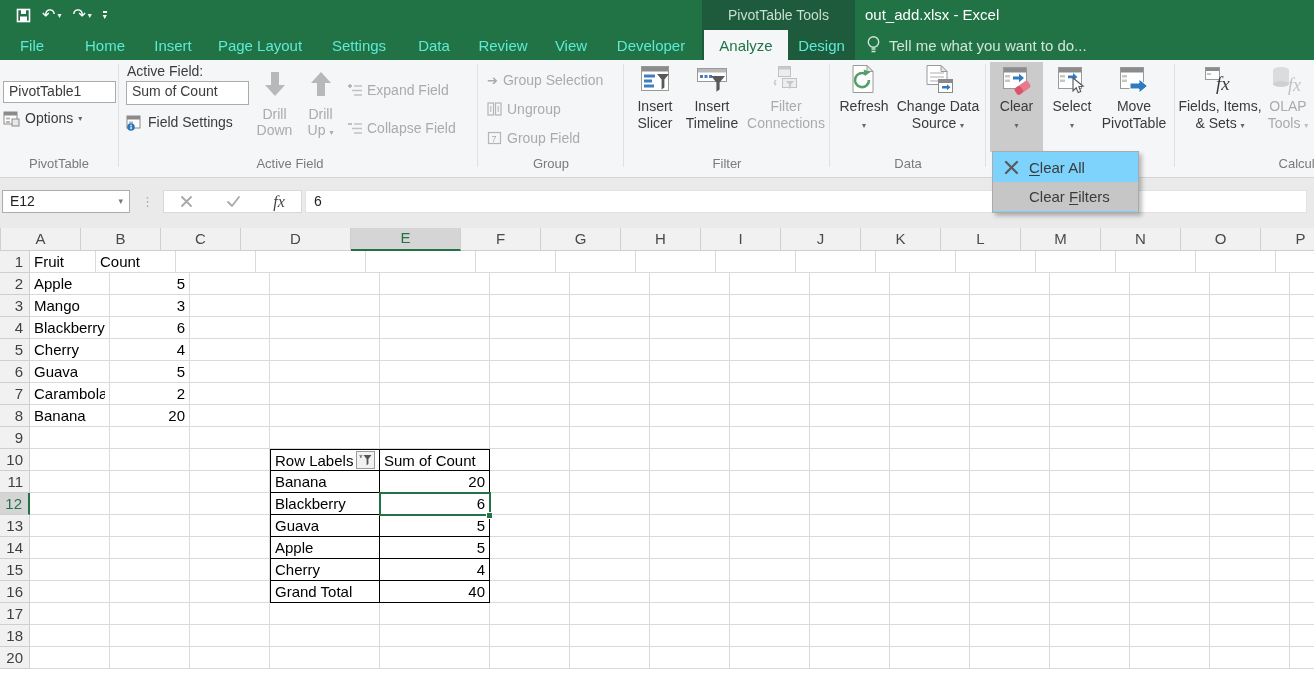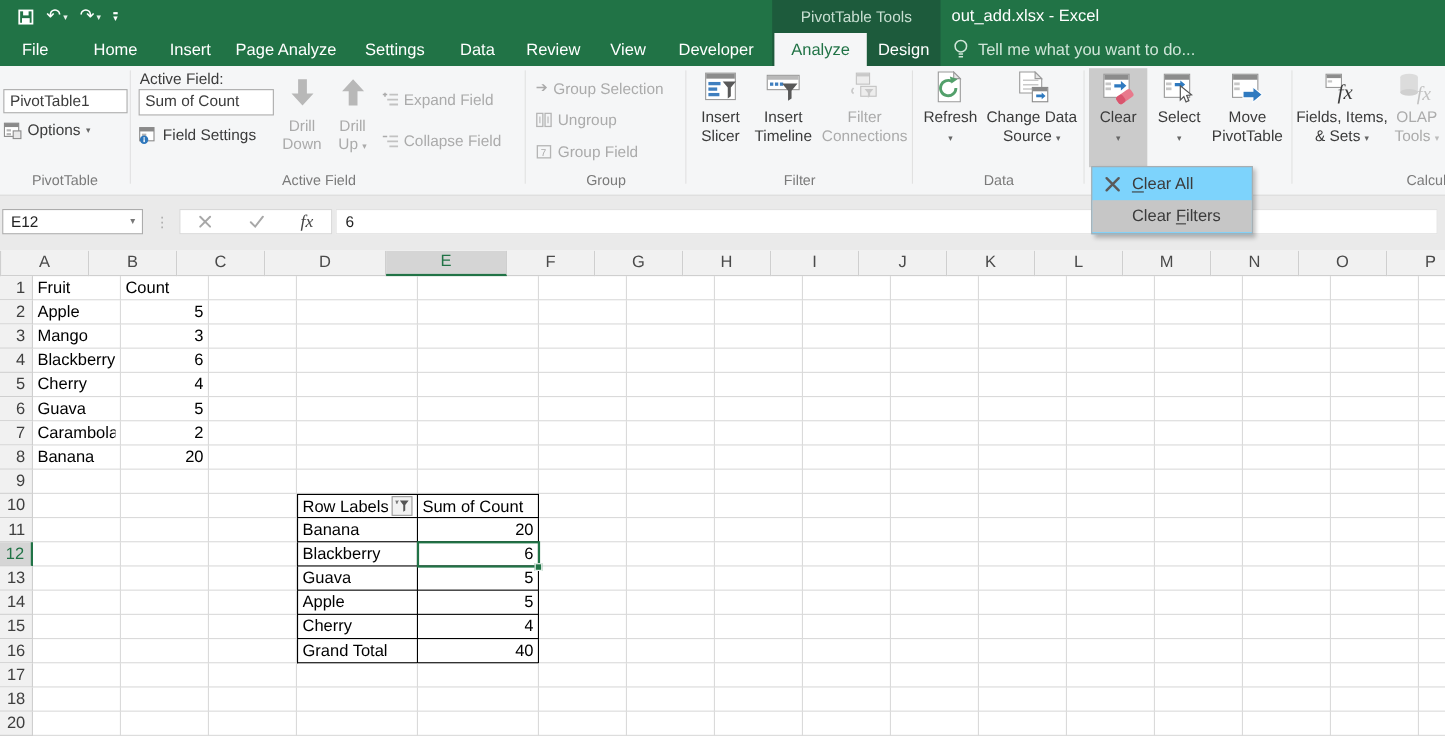--- a/index.html
+++ b/index.html
@@ -12,21 +12,21 @@
   .qbtn{display:flex;align-items:center;gap:2px;color:#fff;}
   .uarrow{font-size:16px;line-height:16px;}
   .qcaret{font-size:8px;opacity:.9;}
   .qmore{display:inline-block;border-top:2px solid #fff;padding-top:1px;font-size:8px;line-height:6px;}
   .ctxhead{position:absolute;left:702px;top:0;width:153px;height:30px;background:#1D5B3C;
            color:#C8DFD2;font-size:14px;text-align:center;line-height:31px;}
   .doctitle{position:absolute;left:865px;top:0;height:30px;line-height:30px;color:#fff;font-size:15px;}
   
   .tabrow{position:absolute;left:0;top:30px;width:1314px;height:30px;background:#217346;}
   .ctxback{position:absolute;left:702px;top:0;width:153px;height:30px;background:#1D5B3C;}
-  .tab{position:absolute;top:0;height:30px;line-height:31px;text-align:center;color:#ffffff;font-size:15px;cursor:default;}
+  .tab{position:absolute;top:0;height:30px;line-height:31px;text-align:center;color:#5eead4;font-size:15px;cursor:default;}
   .tab.active{background:#F5F6F7;color:#217346;}
   .tellme{position:absolute;left:866px;top:0;height:30px;display:flex;align-items:center;gap:8px;
           color:#CFE5D8;font-size:15px;}
   
   .ribbon{position:absolute;left:0;top:60px;width:1314px;height:118px;background:#F5F6F7;
           border-bottom:1px solid #D5D5D5;box-sizing:border-box;font-size:14px;color:#3B3B3B;}
   .rlabel{position:absolute;white-space:nowrap;}
   .rinput{position:absolute;background:#fff;border:1px solid #ABABAB;box-sizing:border-box;
           font-size:14px;padding:1px 5px;white-space:nowrap;overflow:hidden;}
   .srow{position:absolute;display:flex;align-items:center;gap:5px;white-space:nowrap;height:20px;}
@@ -111,21 +111,21 @@
   <div class="ctxhead">PivotTable Tools</div>
   <div class="doctitle">out_add.xlsx - Excel</div>
 </div>
 
 <div class="tabrow">
   <div class="ctxback"></div>
   <div>
       <div class="tab" style="left: 10px; width: 44px;">File</div>
       <div class="tab" style="left: 76px; width: 58px;">Home</div>
       <div class="tab" style="left: 146px; width: 54px;">Insert</div>
-      <div class="tab" style="left: 212px; width: 96px;">Page Analyze</div>
+      <div class="tab" style="left: 212px; width: 96px;">Page Layout</div>
       <div class="tab" style="left: 322px; width: 74px;">Settings</div>
       <div class="tab" style="left: 408px; width: 52px;">Data</div>
       <div class="tab" style="left: 472px; width: 62px;">Review</div>
       <div class="tab" style="left: 546px; width: 50px;">View</div>
       <div class="tab" style="left: 608px; width: 86px;">Developer</div>
       <div class="tab active" style="left: 704px; width: 84px;">Analyze</div>
       <div class="tab" style="left: 788px; width: 67px;">Design</div>
     </div>
   <div class="tellme">
     <svg width="15" height="22" viewBox="0 0 15 22">
@@ -403,21 +403,21 @@
       <div class="chead" style="width: 80px;">J</div>
       <div class="chead" style="width: 80px;">K</div>
       <div class="chead" style="width: 80px;">L</div>
       <div class="chead" style="width: 80px;">M</div>
       <div class="chead" style="width: 80px;">N</div>
       <div class="chead" style="width: 80px;">O</div>
       <div class="chead" style="width: 80px;">P</div>
     </div>
     <div class="grow">
       <div class="rhead">1</div>
-      <div class="cell" style="width: 80px;">
+      <div class="cell" style="width: 66px;">
         <span style="overflow: hidden; white-space: nowrap;">Fruit</span>
       </div>
       <div class="cell" style="width: 80px;">
         <span style="overflow: hidden; white-space: nowrap;">Count</span>
       </div>
       <div class="cell" style="width: 80px;"></div>
       <div class="cell" style="width: 110px;"></div>
       <div class="cell" style="width: 110px;"></div>
       <div class="cell" style="width: 80px;"></div>
       <div class="cell" style="width: 80px;"></div>

